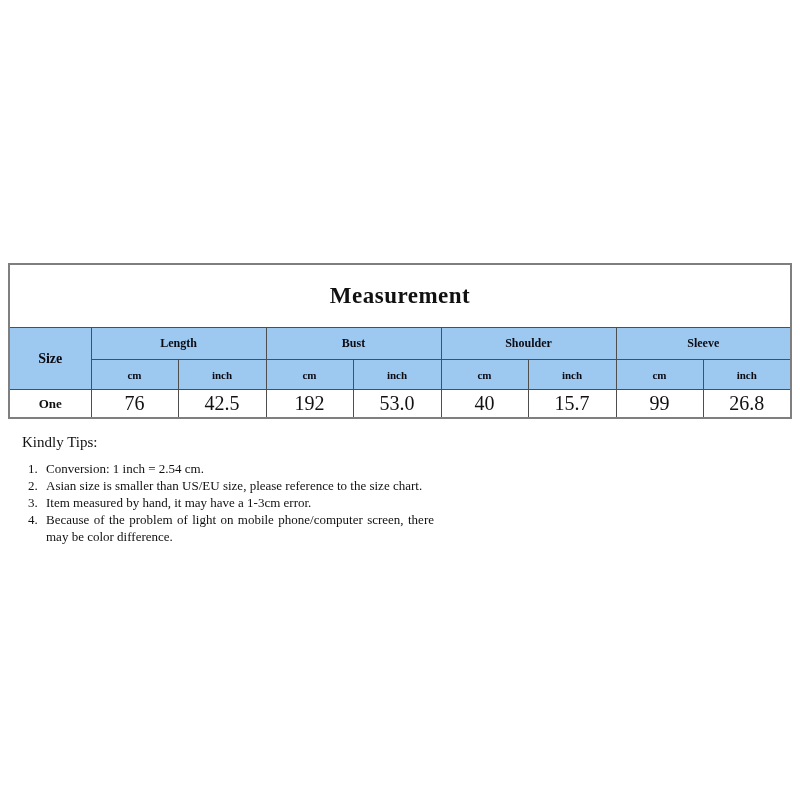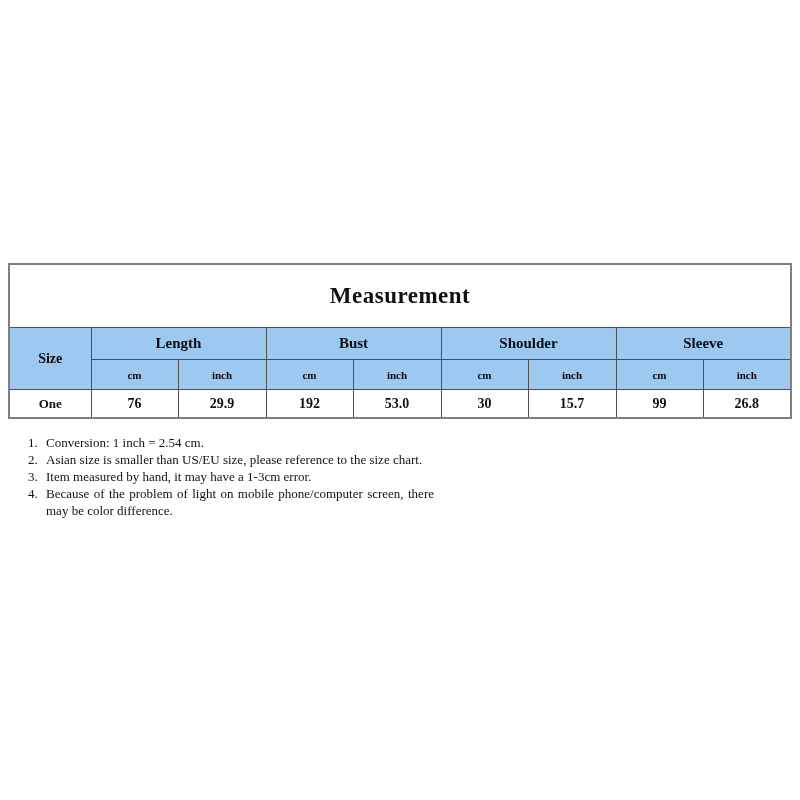--- a/index.html
+++ b/index.html
@@ -47,33 +47,33 @@
   th.blue {
     background: #9DC9F0;
     color: #0b0b14;
   }
   th.size-cell {
     font-size: 14px;
     font-weight: bold;
   }
   th.group-cell {
     height: 31px;
-    font-size: 15px;
+    font-size: 12px;
     font-weight: bold;
   }
   th.unit-cell {
     height: 29px;
     font-size: 11px;
     font-weight: bold;
   }
   td.data-cell {
     height: 27px;
     background: #ffffff;
-    font-size: 14px;
-    font-weight: bold;
+    font-size: 20px;
+    font-weight: normal;
     border-top: 2px solid #5a5a5a;
   }
   td.size-value {
     font-size: 13px;
     font-weight: bold;
   }
   .tips {
     position: absolute;
     top: 434px;
     left: 22px;
@@ -131,33 +131,34 @@
           <th class="blue unit-cell">cm</th>
           <th class="blue unit-cell">inch</th>
           <th class="blue unit-cell">cm</th>
           <th class="blue unit-cell">inch</th>
           <th class="blue unit-cell">cm</th>
           <th class="blue unit-cell">inch</th>
         </tr>
         <tr>
           <td class="data-cell size-value">One</td>
           <td class="data-cell">76</td>
-          <td class="data-cell">29.9</td>
+          <td class="data-cell">42.5</td>
           <td class="data-cell">192</td>
           <td class="data-cell">53.0</td>
-          <td class="data-cell">30</td>
+          <td class="data-cell">40</td>
           <td class="data-cell">15.7</td>
           <td class="data-cell">99</td>
           <td class="data-cell">26.8</td>
         </tr>
       </tbody>
     </table>
   </div>
 
   <div class="tips">
+    <p class="tips-heading">Kindly Tips:</p>
     <ol class="tips-list">
       <li>Conversion: 1 inch = 2.54 cm.</li>
       <li>Asian size is smaller than US/EU size, please reference to the size chart.</li>
       <li>Item measured by hand, it may have a 1-3cm error.</li>
       <li>Because of the problem of light on mobile phone/computer screen, there may be color difference.</li>
     </ol>
   </div>
 
 </div>
 

